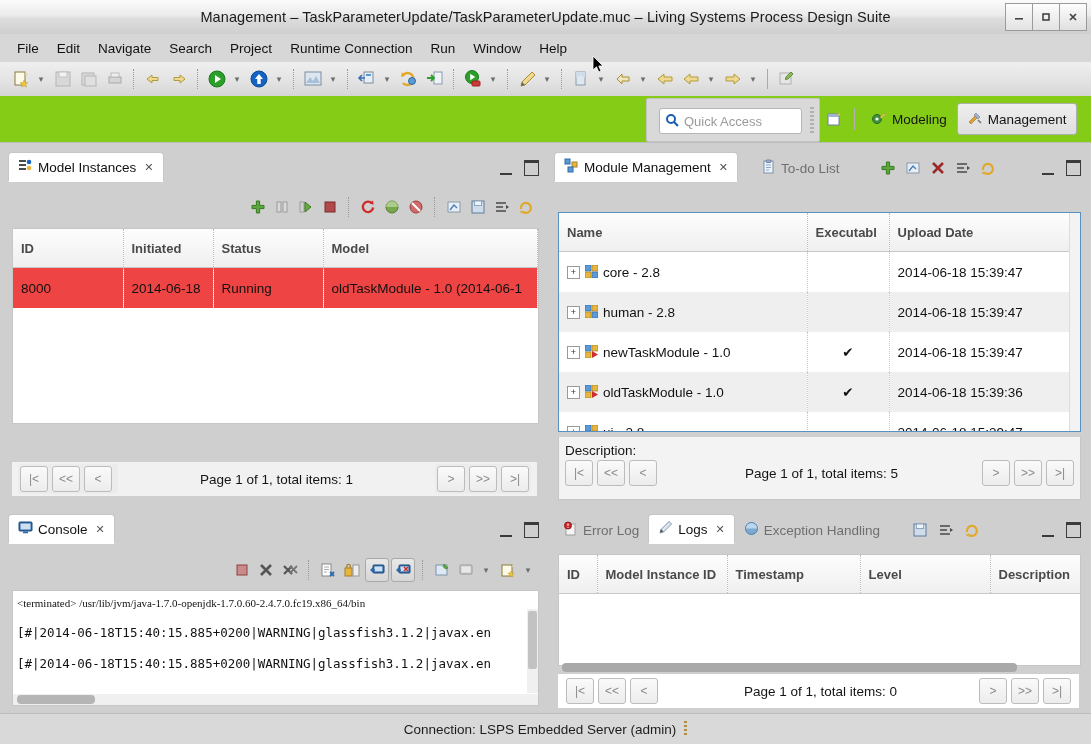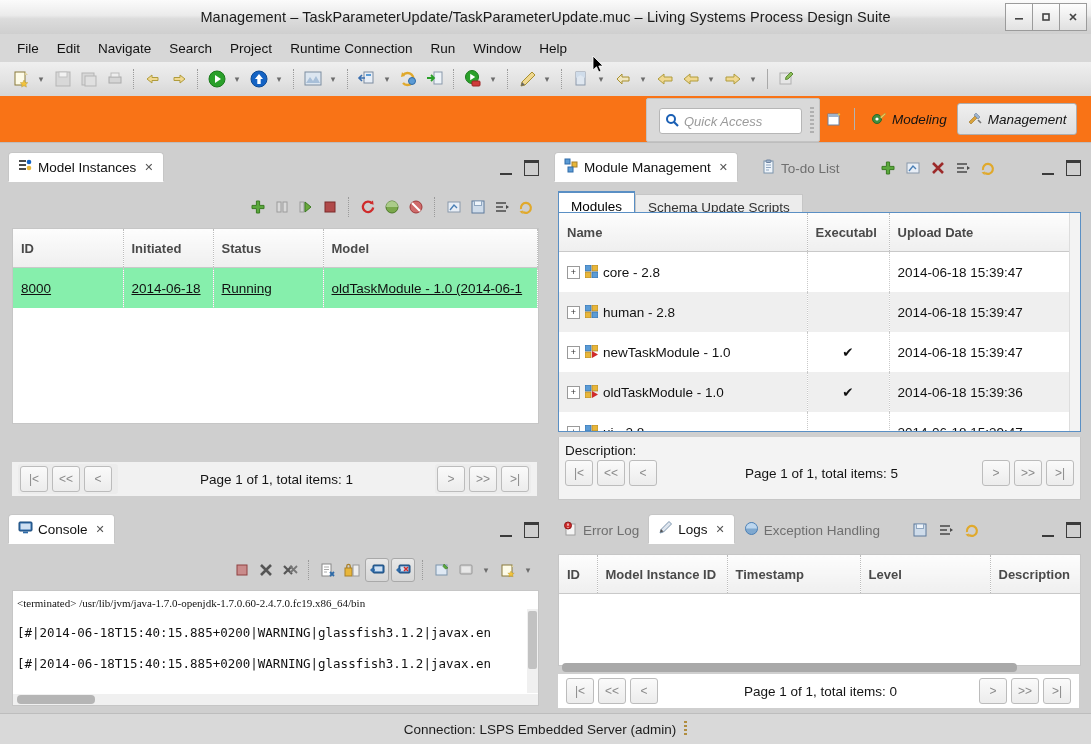--- a/index.html
+++ b/index.html
@@ -47,21 +47,21 @@
   .tb{width:24px;height:24px;display:flex;align-items:center;justify-content:center;
       font-size:15px;line-height:1;margin:0 1px;}
   .tb-arrow{width:14px;height:22px;display:flex;align-items:center;justify-content:center;
       color:#6c6c6c;font-size:9px;margin-right:2px;}
   .tb-sep{width:1px;height:20px;border-left:1px dotted #9a9a9a;margin:0 5px;}
   .tb-sep.solid{border-left:1px solid #a9a9a9;}
 
   
   .qarow{
     position:absolute;left:0;top:96px;width:1091px;height:46px;
-    background:#f97316;border-bottom:1px solid #bdbdbd;font-style:italic;
+    background:#84cc16;border-bottom:1px solid #bdbdbd;
   }
   .qa-group{
     position:absolute;left:646px;top:2px;width:172px;height:42px;
     background:#d9d9d9;border:1px solid #c3c3c3;border-radius:2px;
   }
   .qa-box{
     position:absolute;left:12px;top:9px;width:136px;height:24px;
     background:#fff;border:1px solid #b6b6b6;border-radius:3px;
     display:flex;align-items:center;padding-left:5px;
   }
@@ -107,21 +107,21 @@
     background:linear-gradient(to bottom,#fdfdfd,#efefef);
     border-bottom:1px solid #c9c9c9;border-right:1px dotted #bcbcbc;
     font-size:13px;font-weight:bold;color:#4a4a4a;text-align:left;
     padding:6px 8px;height:26px;white-space:nowrap;overflow:hidden;
   }
   .tbl td{
     border-right:1px dotted #c9c9c9;
     font-size:13.5px;color:#111;padding:6px 8px;height:28px;
     white-space:nowrap;overflow:hidden;
   }
-  .row-sel td{background:#86efac;text-decoration:underline;}
+  .row-sel td{background:#ef4444;}
   .row-alt td{background:#efefef;}
 
   
   .pager{display:flex;align-items:center;height:34px;padding:0 6px;background:#f1f1f1;}
   .pbtn{
     min-width:26px;height:24px;margin-right:4px;
     background:linear-gradient(to bottom,#fafafa,#ececec);
     border:1px solid #bcbcbc;border-radius:3px;
     display:flex;align-items:center;justify-content:center;
     font-size:12px;color:#8a8a8a;
@@ -561,24 +561,20 @@
               <path d="M1.5 12.5 l3.6-1 -.6 3.6z" fill="#e0a92c"></path>
             </svg>
         </div>
       </div>
       <div class="panel-ctrls" style="top:8px;">
         <div class="ctl-min"></div>
         <div class="ctl-max"></div>
       </div>
     </div>
 
-    <div style="position:absolute;left:8px;top:40px;width:521px;height:28px;display:flex;align-items:flex-end;">
-      <div style="height:26px;display:flex;align-items:center;padding:0 12px;background:#fff;border:1px solid #5a8fc4;border-bottom:1px solid #fff;border-top:2px solid #5a8fc4;font-size:13.5px;">Modules</div>
-      <div style="height:24px;display:flex;align-items:center;padding:0 12px;background:#ececec;border:1px solid #c6c6c6;font-size:13.5px;color:#333;">Schema Update Scripts</div>
-    </div>
 
     <div style="position:absolute;left:8px;top:60px;width:521px;height:218px;background:#fff;border:1px solid #5a8fc4;overflow:hidden;">
       <table class="tbl">
         <colgroup>
             <col style="width:248px">
             <col style="width:82px">
             <col>
           </colgroup>
         <thead>
           <tr>

